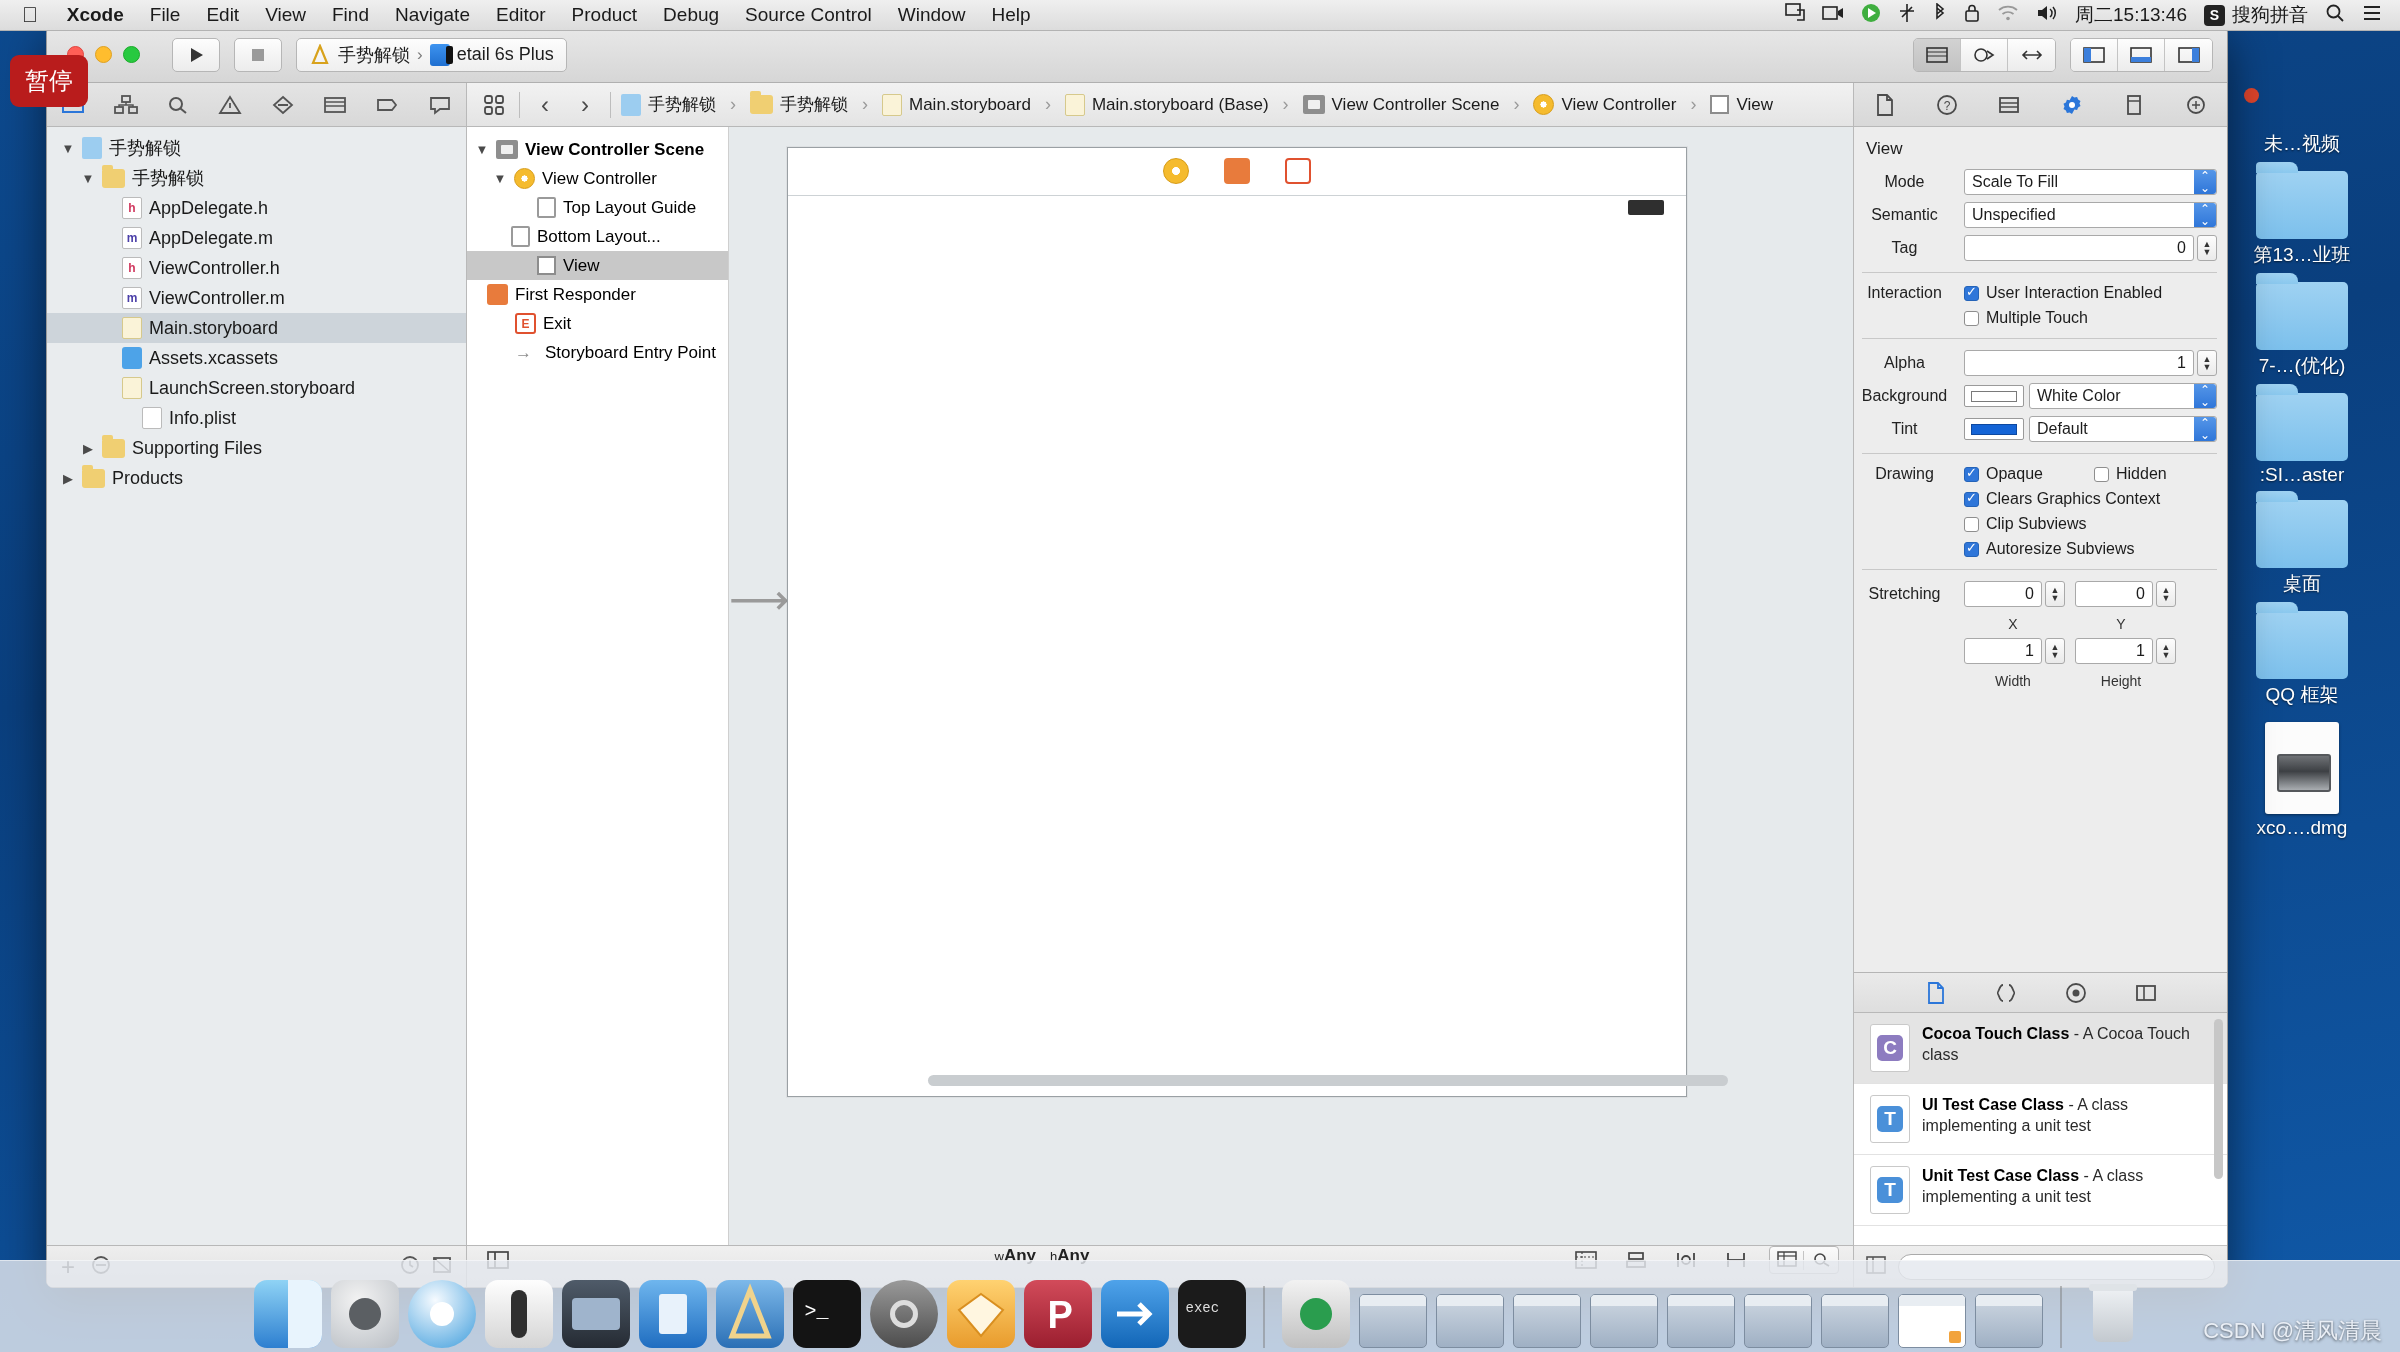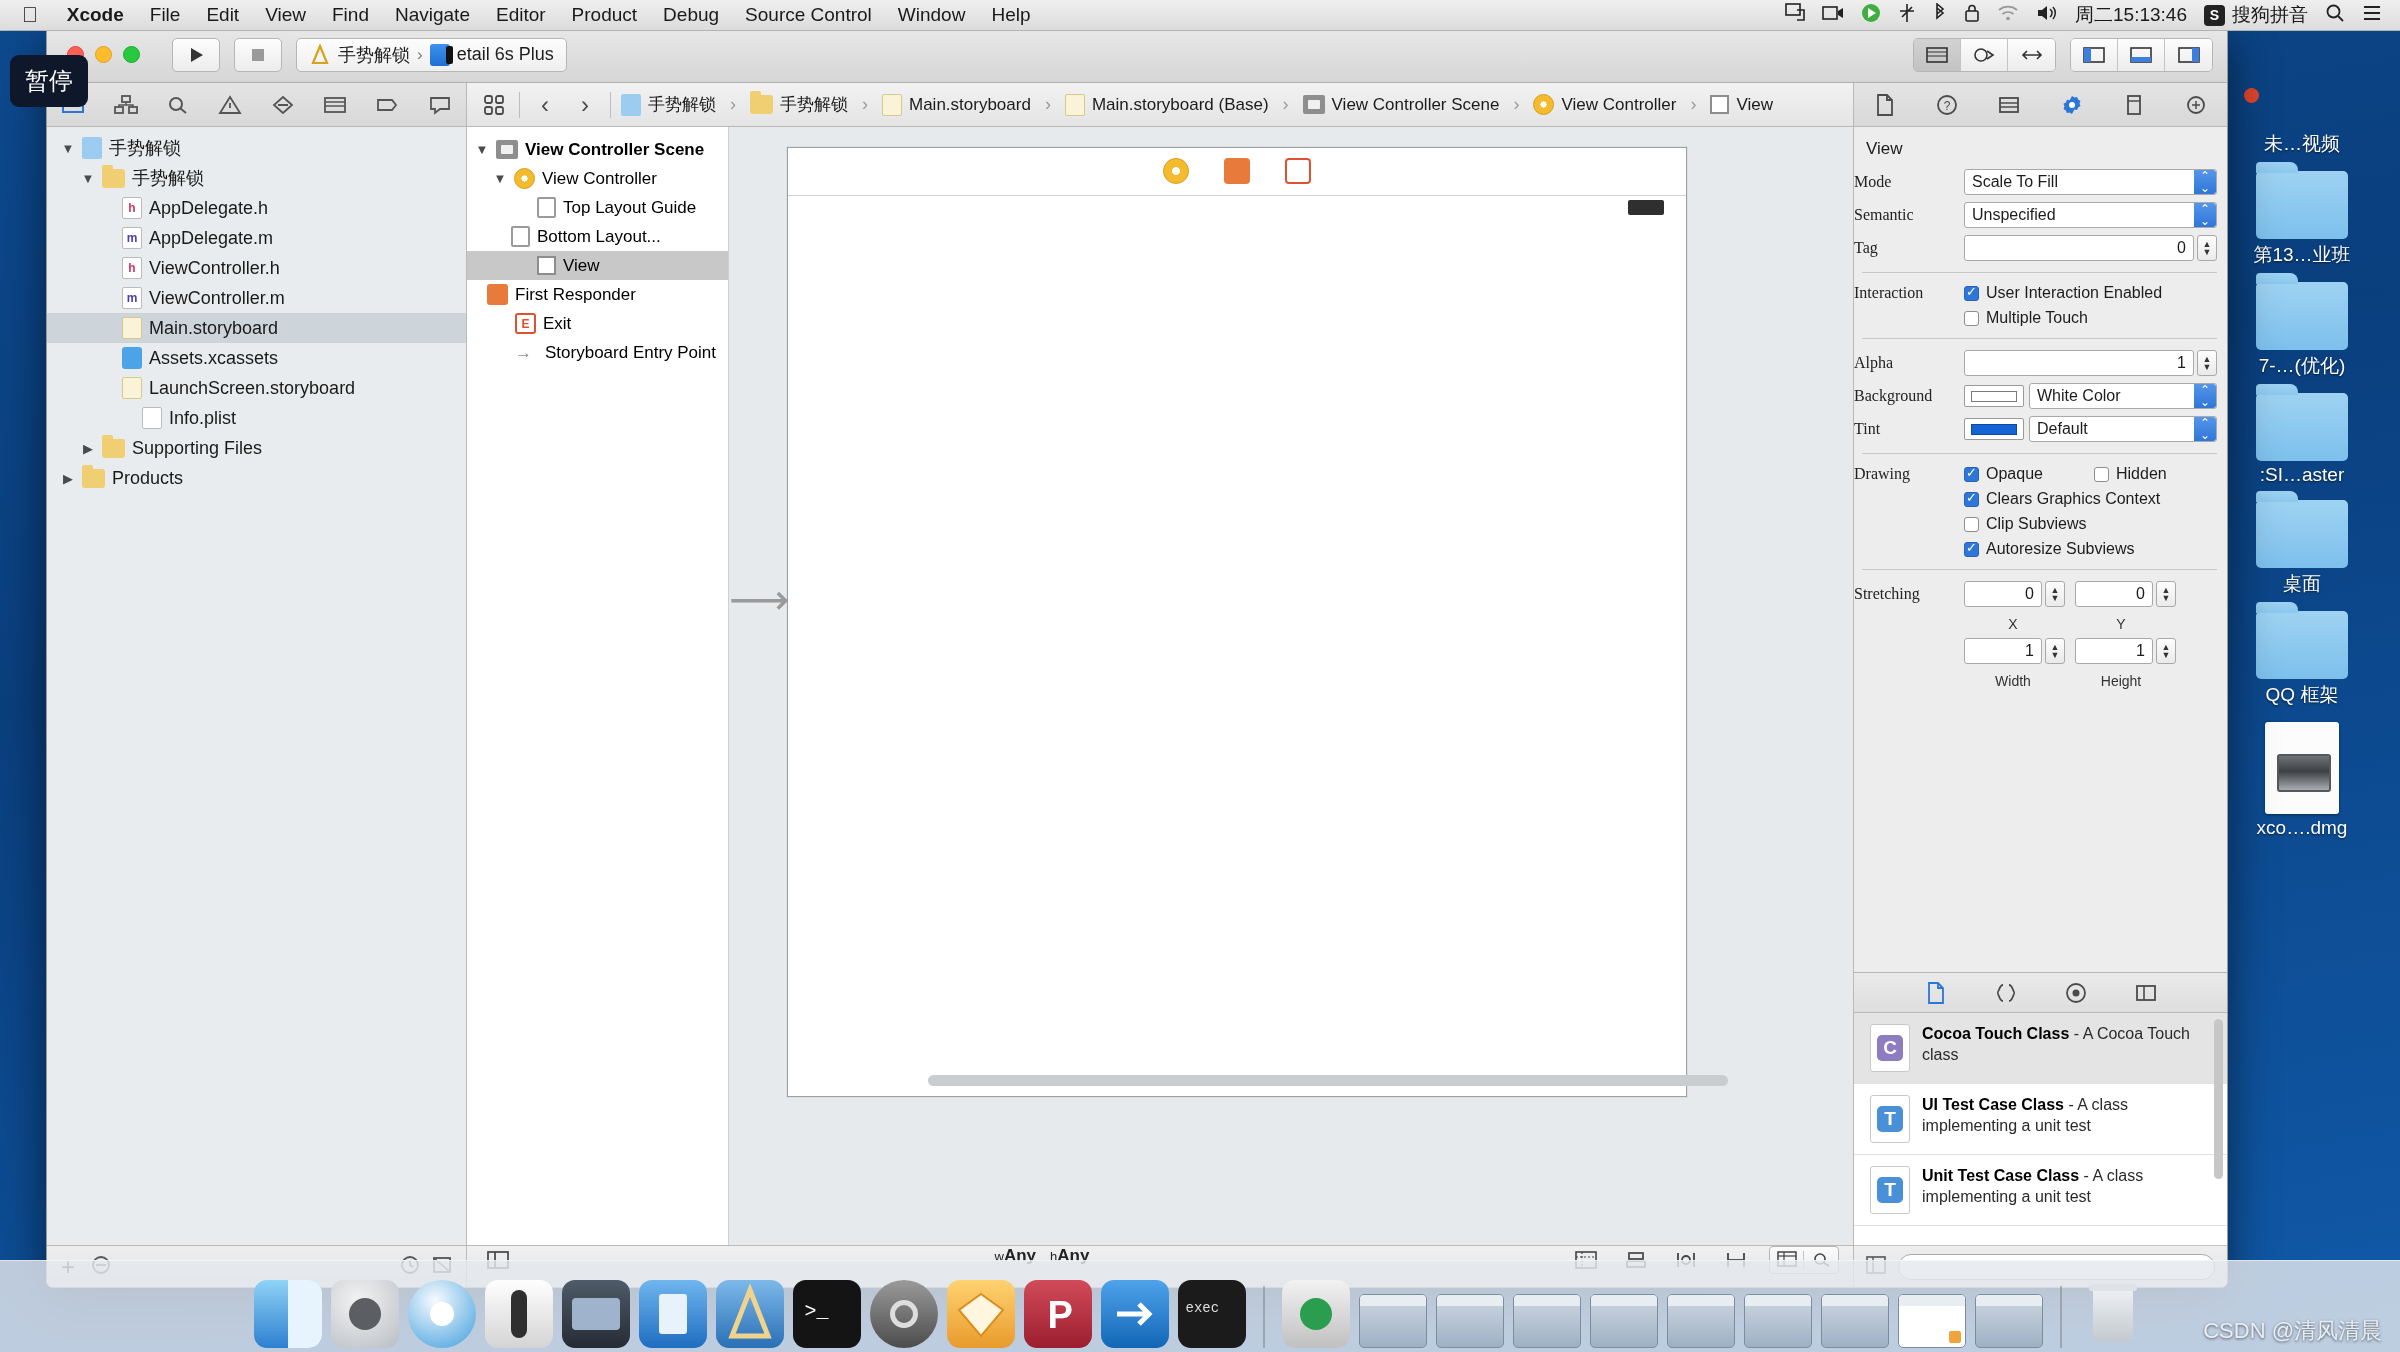--- a/index.html
+++ b/index.html
@@ -62,21 +62,21 @@
   #menubar .apple { padding: 0 16px 0 22px; font-size: 21px; }
   #menubar .mitem { padding: 0 13px; white-space: nowrap; }
   #menubar .mitem.bold { font-weight: bold; }
   #menubar .spacer { flex: 1; }
   #menubar .right { display:flex; align-items:center; gap:17px; padding-right:18px;}
   #menubar .right .ic { font-size: 18px; color:#222; }
 
   
   #pause-tooltip {
     position:absolute; left:10px; top:55px; width:78px; height:52px;
-    background:#0f172a; color:#fff; border-radius:9px; z-index:40;
+    background:#b91c1c; color:#fff; border-radius:9px; z-index:40;
     display:flex; align-items:center; justify-content:center; font-size:24px;
   }
 
   
   #toolbar {
     height: 56px; background: linear-gradient(180deg,#e8e8e8,#d6d6d6);
     border-bottom: 1px solid #b0b0b0; display:flex; align-items:center;
     padding: 0 14px; gap: 14px; position:relative;
   }
   .traffic { display:flex; gap:11px; padding-left: 6px; }
@@ -199,21 +199,21 @@
   
   #inspector { width:374px; background:#ededed; border-left:1px solid #b9b9b9;
      display:flex; flex-direction:column; }
   #insp-tabs { height:44px; display:flex; align-items:center; justify-content:space-around;
      background:linear-gradient(180deg,#e4e4e4,#d8d8d8); border-bottom:1px solid #b8b8b8; }
   .itab { width:30px;height:28px;display:flex;align-items:center;justify-content:center;color:#4b4b4b;}
   .itab.active { color:#2b76d9; }
   #insp-body { flex:1; overflow:hidden; padding:10px 0 0 0; font-size:16px; color:#1c1c1c; }
   #insp-body .title { padding:2px 0 10px 12px; font-size:17px; }
   .irow { display:flex; align-items:center; margin-bottom:7px; padding-right:10px; }
-  .ilabel { width:110px; text-align:left; padding-right:9px; color:#222; font-size:16px; flex:none;font-family:Liberation Serif, serif;}
+  .ilabel { width:110px; text-align:center; padding-right:9px; color:#222; font-size:16px; flex:none;}
   .ifield { flex:1; height:26px; background:#fff; border:1px solid #a9a9a9; border-radius:3px;
      display:flex; align-items:center; padding:0 7px; font-size:16px; }
   .ifield.num { justify-content:flex-end; }
   .popup { flex:1; height:26px; background:#fff; border:1px solid #a9a9a9; border-radius:3px;
      display:flex; align-items:center; padding:0 7px; font-size:16px; position:relative; }
   .popup .arrows { position:absolute; right:0; top:0; width:22px;height:100%;
      background:linear-gradient(180deg,#5596e8,#2f76d9); border-radius:0 3px 3px 0;
      color:#fff; display:flex; align-items:center; justify-content:center; font-size:12px; line-height:1;}
   .stepper { width:20px; height:26px; margin-left:3px; border:1px solid #a9a9a9; border-radius:3px;
      background:linear-gradient(180deg,#fdfdfd,#eaeaea); display:flex; flex-direction:column;

